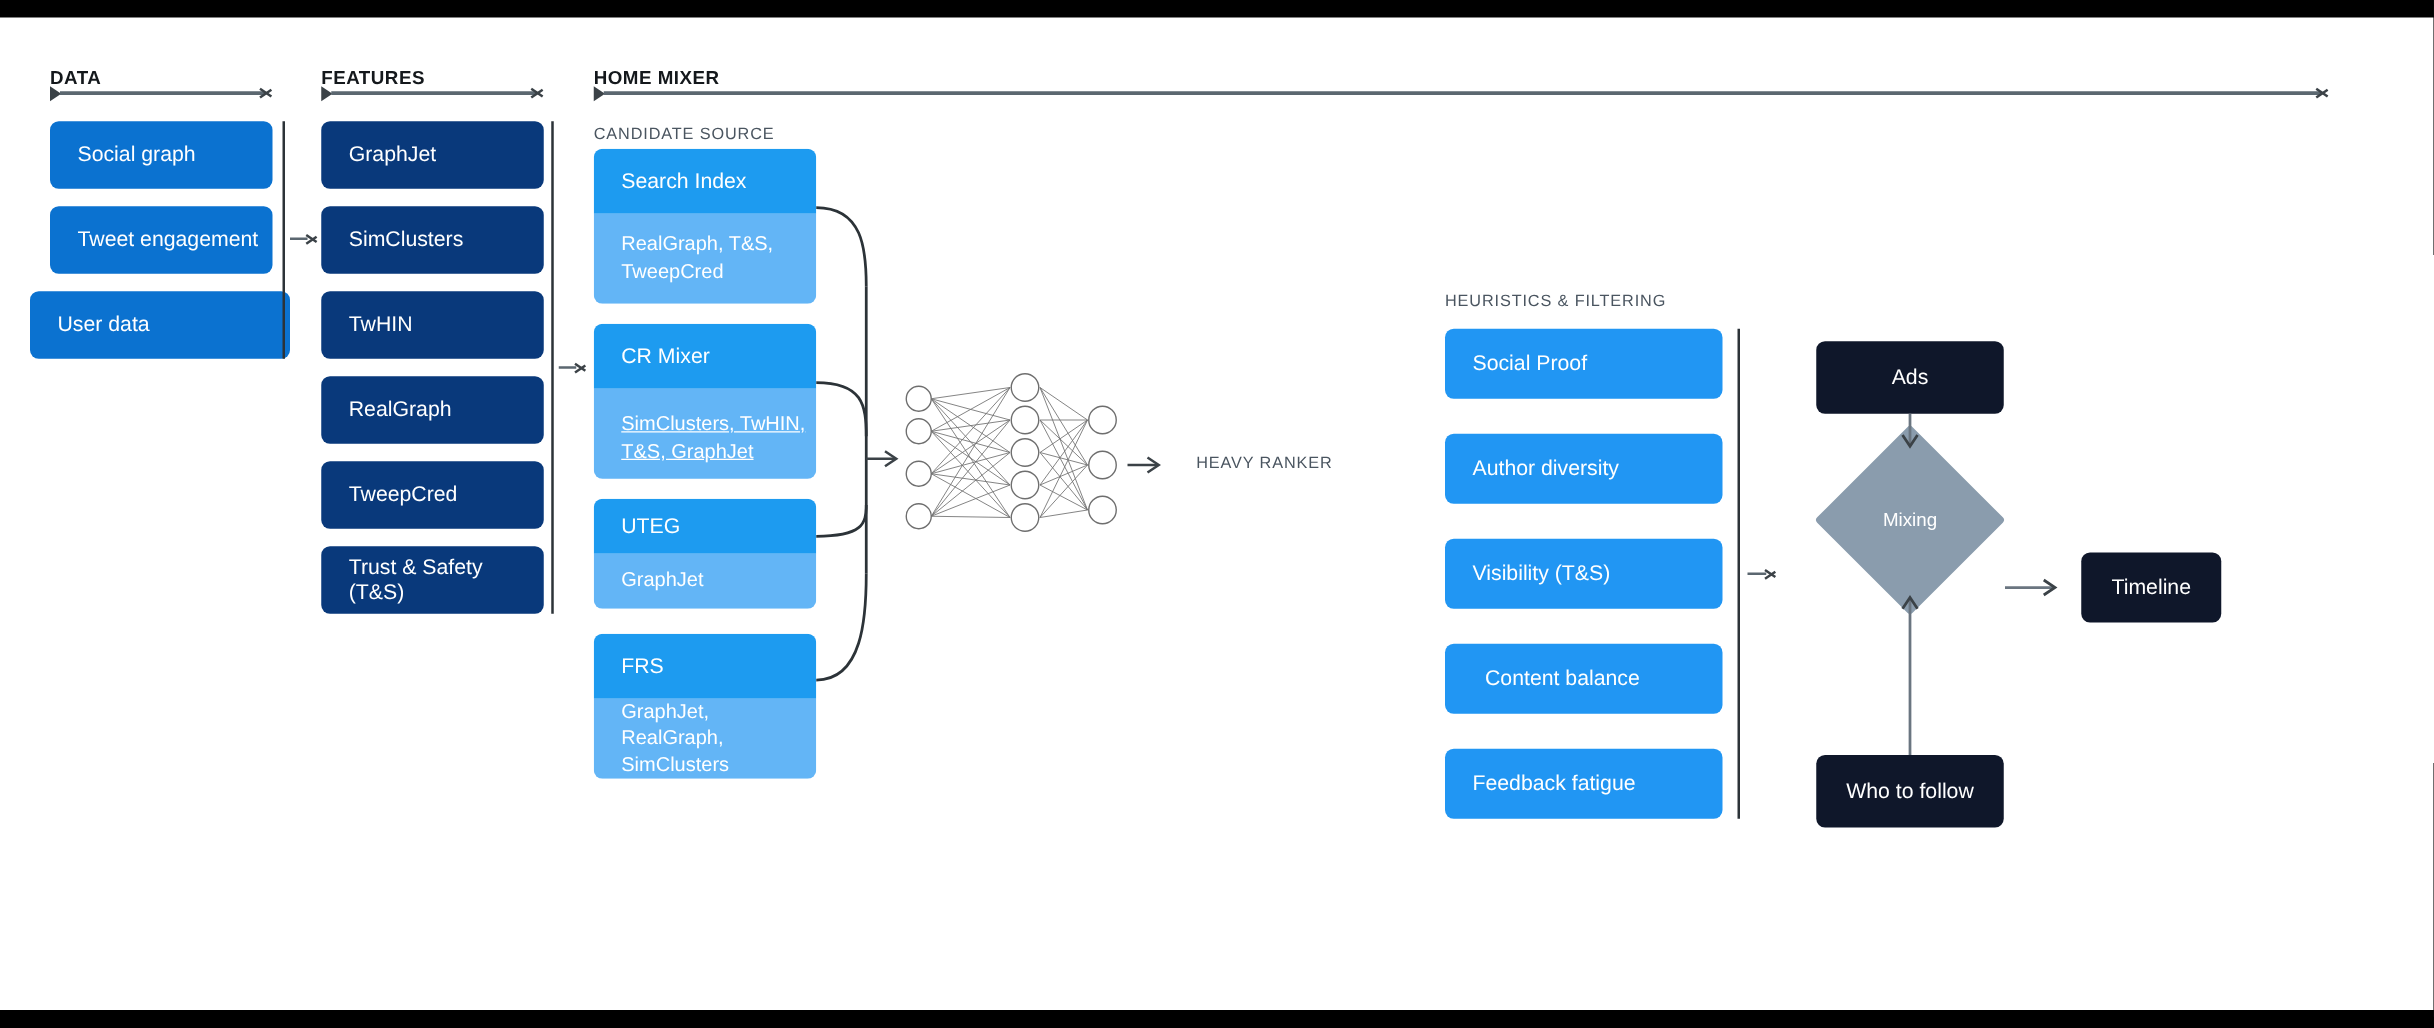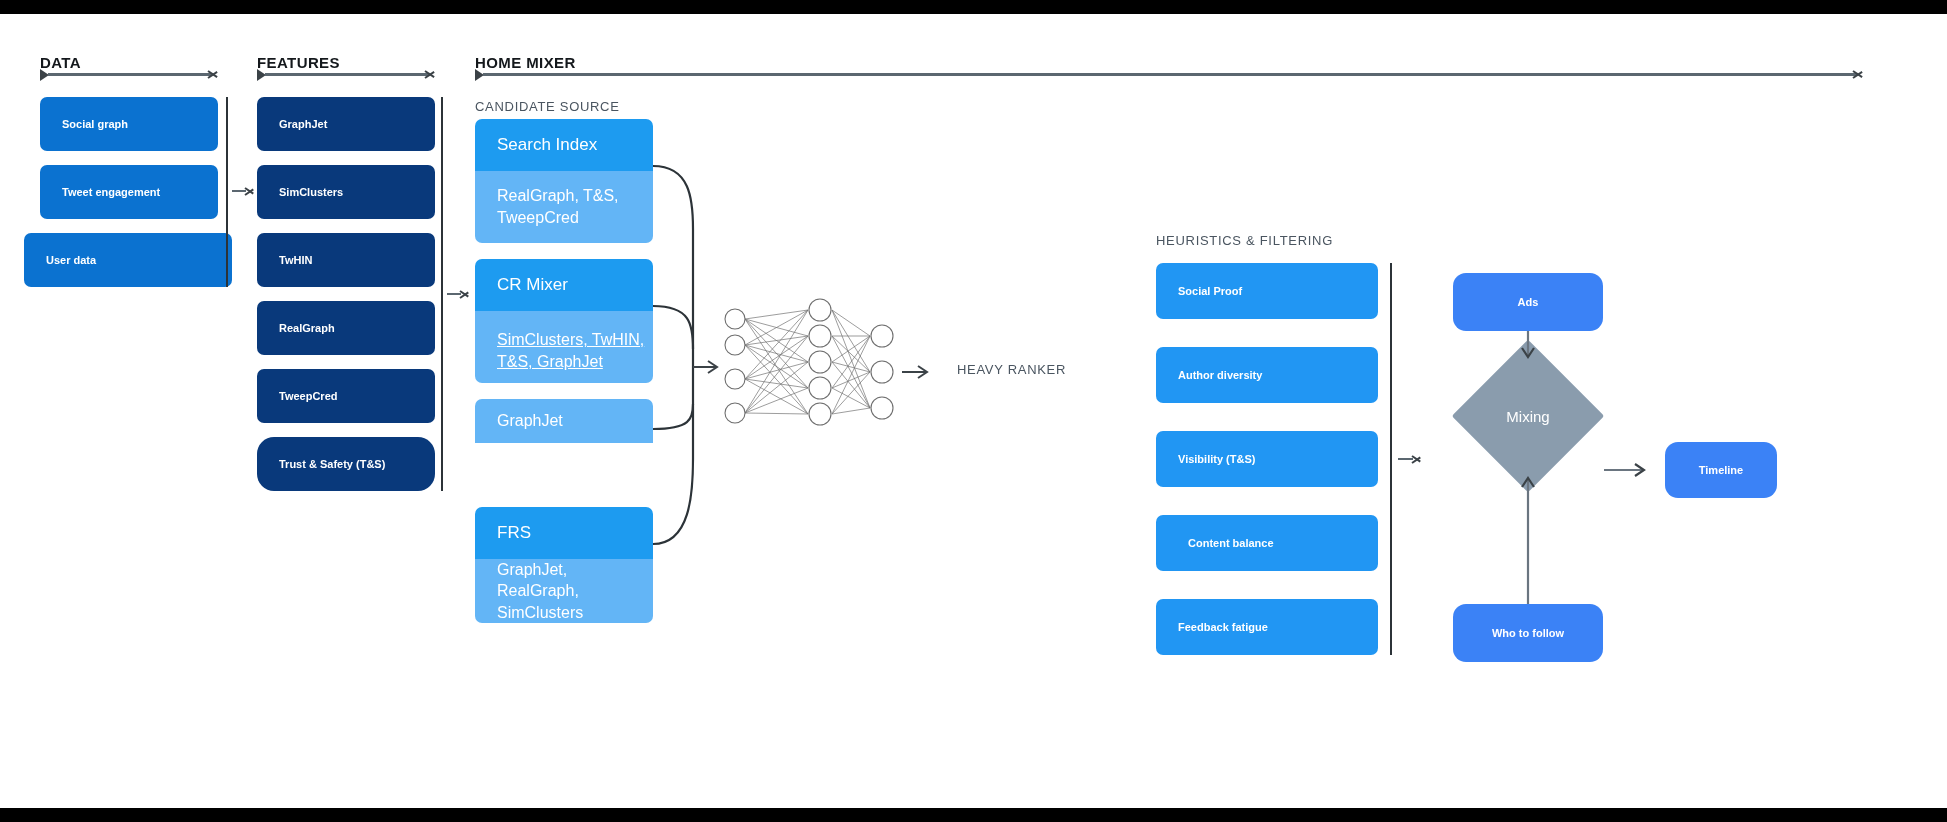--- a/index.html
+++ b/index.html
@@ -15,25 +15,25 @@
       border-top:6px solid transparent;border-bottom:6px solid transparent;border-left:9px solid #3b4247;}
   .sec-arrow .head{position:absolute;top:0px;width:12px;height:12px;}
   .sec-arrow .head:before,.sec-arrow .head:after{content:"";position:absolute;left:0;width:11px;height:2px;background:#3b4247;}
   .sec-arrow .head:before{top:2px;transform:rotate(34deg);transform-origin:left center;}
   .sec-arrow .head:after{top:9px;transform:rotate(-34deg);transform-origin:left center;}
 
   .sub-head{position:absolute;font-size:13px;color:#4a5560;letter-spacing:.7px;}
 
   
   .box{position:absolute;border-radius:7px;display:flex;align-items:center;
-       color:#fff;font-size:11px;box-sizing:border-box;padding-left:22px;font-weight:bold;}
+       color:#fff;font-size:17px;box-sizing:border-box;padding-left:22px;}
   .box.data{background:#0b72d0;}
   .box.feat{background:#09397b;}
   .box.heur{background:#2196f3;}
-  .box.out{background:#3b82f6;justify-content:center;padding-left:0;border-radius:13px;}
+  .box.out{background:#0f172a;justify-content:center;padding-left:0;}
 
   
   .cs{position:absolute;border-radius:7px;overflow:hidden;}
   .cs .cs-top{background:#1d9bf0;color:#fff;font-size:17px;display:flex;align-items:center;padding-left:22px;box-sizing:border-box;}
   .cs .cs-bot{background:#63b5f6;color:#fff;font-size:16px;display:flex;align-items:center;padding-left:22px;box-sizing:border-box;line-height:1.35;}
 
   
   .vrule{position:absolute;width:2px;background:#2c3338;}
 
   
@@ -84,21 +84,21 @@
   <div class="carrow" style="left:232px;top:171px;width:24px;">
     <div class="bar" style="width:14px;"></div>
         <div class="head" style="left:13px;"></div>
   </div>
 
   <div class="box feat" style="left:257px;top:83px;width:178px;height:54px;">GraphJet</div>
   <div class="box feat" style="left:257px;top:151px;width:178px;height:54px;">SimClusters</div>
   <div class="box feat" style="left:257px;top:219px;width:178px;height:54px;">TwHIN</div>
   <div class="box feat" style="left:257px;top:287px;width:178px;height:54px;">RealGraph</div>
   <div class="box feat" style="left:257px;top:355px;width:178px;height:54px;">TweepCred</div>
-  <div class="box feat" style="left:257px;top:423px;width:178px;height:54px;border-radius:17px;">Trust &amp; Safety (T&amp;S)</div>
+  <div class="box feat" style="left:257px;top:423px;width:178px;height:54px;">Trust &amp; Safety (T&amp;S)</div>
 
   <div class="vrule" style="left:441px;top:83px;height:394px;"></div>
   <div class="carrow" style="left:447px;top:274px;width:24px;">
     <div class="bar" style="width:14px;"></div>
         <div class="head" style="left:13px;"></div>
   </div>
 
   <div class="sub-head" style="left:475px;top:85px;">CANDIDATE SOURCE</div>
 
   <div class="cs" style="left:475px;top:105px;width:178px;height:124px;">
@@ -107,20 +107,21 @@
 TweepCred</div>
   </div>
 
   <div class="cs" style="left:475px;top:245px;width:178px;height:124px;">
     <div class="cs-top" style="height:52px;">CR Mixer</div>
     <div class="cs-bot" style="height:80px;white-space:pre-line;text-decoration:underline;">SimClusters, TwHIN,
 T&amp;S, GraphJet</div>
   </div>
 
   <div class="cs" style="left:475px;top:385px;width:178px;height:88px;">
+    <div class="cs-top" style="height:44px;">UTEG</div>
     <div class="cs-bot" style="height:44px;white-space:pre-line;">GraphJet</div>
   </div>
 
   <div class="cs" style="left:475px;top:493px;width:178px;height:116px;">
     <div class="cs-top" style="height:52px;">FRS</div>
     <div class="cs-bot" style="height:64px;white-space:pre-line;">GraphJet, RealGraph,
 SimClusters</div>
   </div>
 
   <svg class="overlay" viewBox="0 0 1947 794">

